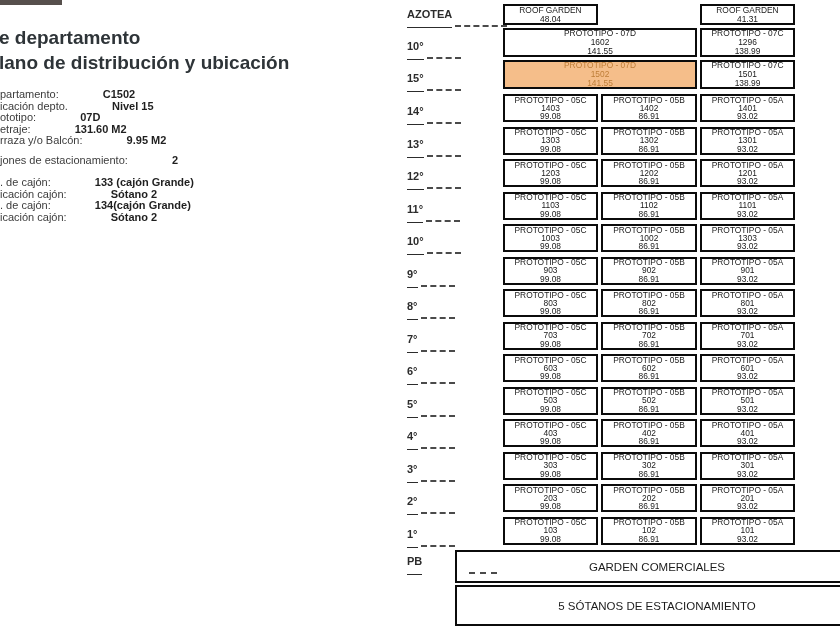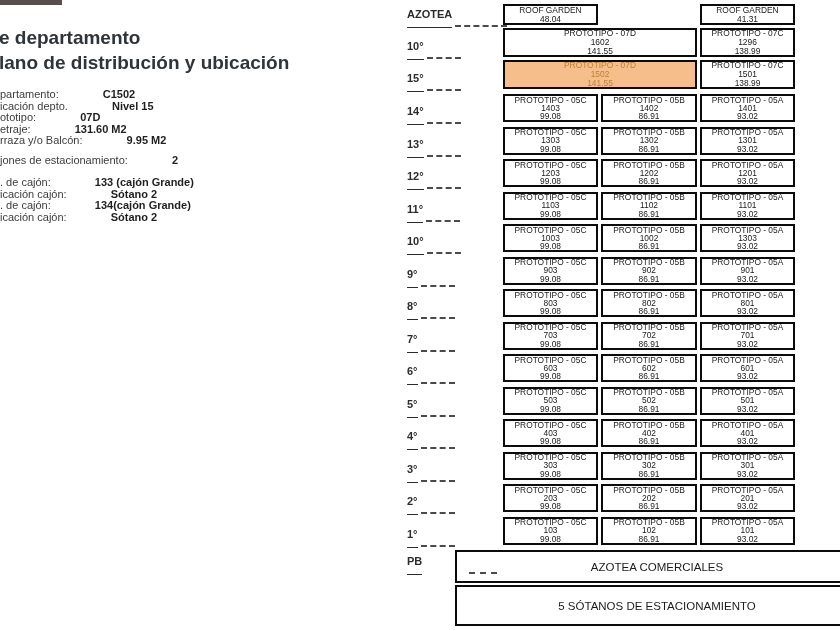--- a/index.html
+++ b/index.html
@@ -412,21 +412,21 @@
           </div>
           <div class="ubox" style="left: 300px; width: 91px;">
             <div class="uline">PROTOTIPO - 05A</div>
             <div class="uline">101</div>
             <div class="uline">93.02</div>
           </div>
         </div>
       </div>
 
     <div class="wide-box pb-box">
-      <span>AZOTEA COMERCIALES</span>
+      <span>GARDEN COMERCIALES</span>
     </div>
 
     <div class="pb-label floor-label" style="bottom:auto;">
       <span class="fl-text">PB</span>
       <span class="fl-dash short"></span>
     </div>
 
     <div class="wide-box bs-box">
       <span>5 SÓTANOS DE ESTACIONAMIENTO</span>
     </div>

